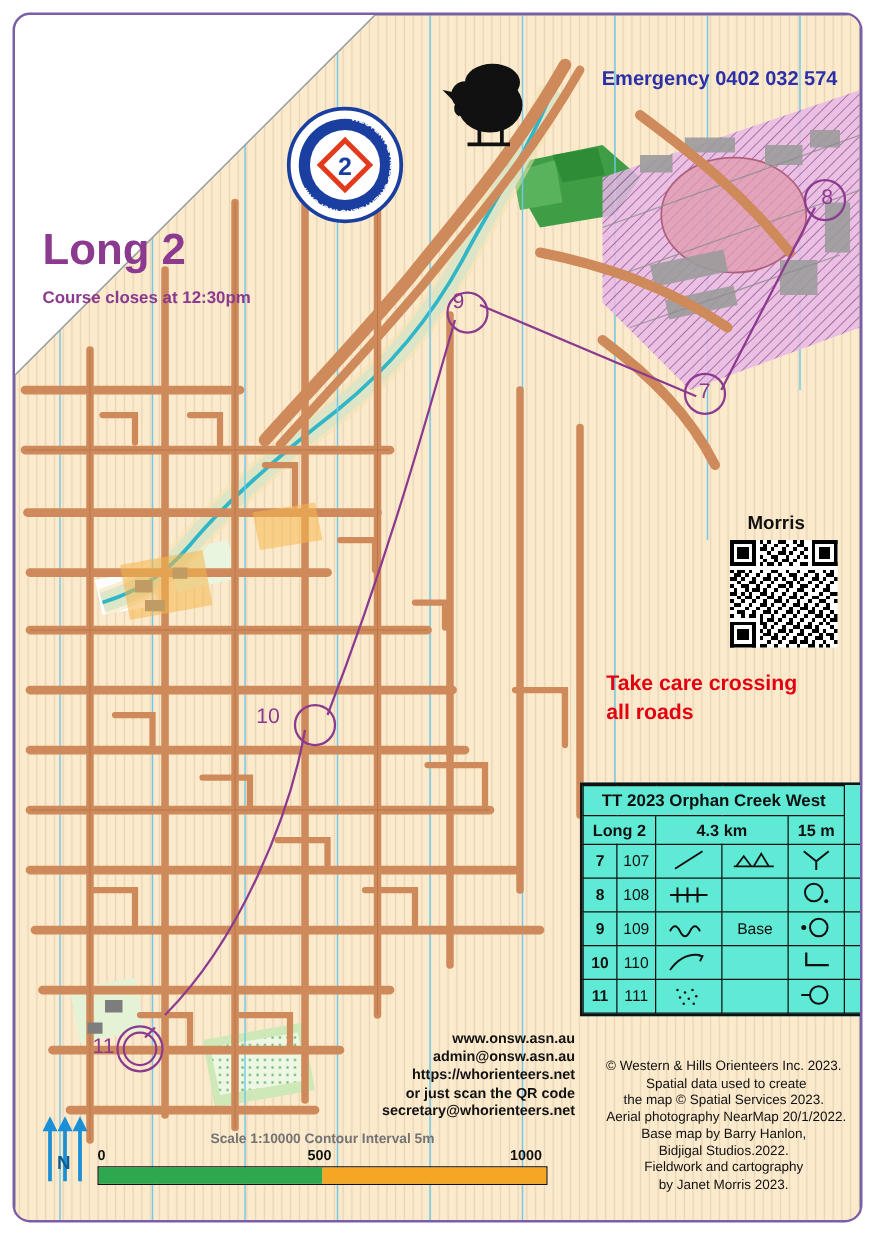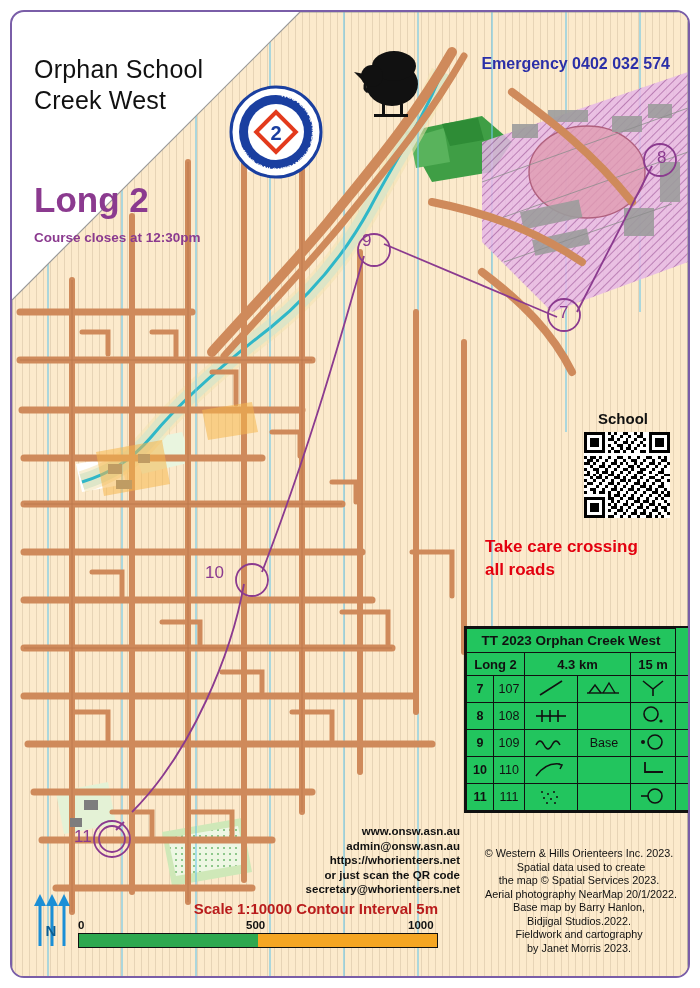--- a/index.html
+++ b/index.html
@@ -63,42 +63,42 @@
   
   .credits{
     position:absolute;left:452px;top:835px;width:230px;
     font-size:10.8px;color:#111;line-height:13.5px;text-align:center;
   }
   .credits div{white-space:nowrap;}
   .credits .i1{padding-left:4px;}
   
   .ctrl-table{
     position:absolute;left:452px;top:614px;width:228px;
-    border:2px solid #111;background:#22c55e;
+    border:2px solid #111;background:#5eead4;
     box-sizing:border-box;
     border-collapse:collapse;
   }
   .ctrl-table table{border-collapse:collapse;width:100%;}
   .ctrl-table td,.ctrl-table th{
     border:1px solid #111;font-size:12.5px;color:#111;padding:0;
     text-align:center;vertical-align:middle;
   }
   .ctrl-head td{font-weight:bold;font-size:13.5px;height:23px;}
   .ctrl-sub td{font-weight:bold;font-size:13px;height:22px;}
   .ctrl-row td{height:26px;}
   .c-num{width:26px;font-weight:bold;}
   .c-code{width:30px;}
   .c-d1{width:52px;}
   .c-d2{width:52px;}
   .c-d3{width:44px;}
   .bendtxt{font-size:10.5px;}
   
   .scalewrap{position:absolute;left:66px;bottom:28px;width:360px;}
   .scale-text{
-    font-size:15px;font-weight:bold;color:#b91c1c;text-align:right;margin-bottom:2px;
+    font-size:11px;font-weight:bold;color:#737373;text-align:center;margin-bottom:2px;
   }
   .scale-nums{position:relative;height:14px;font-size:11.5px;font-weight:bold;color:#111;}
   .scale-nums span{position:absolute;top:0;}
   .scale-bar{height:13px;border:1px solid #111;display:flex;}
   .scale-bar div{height:100%;}
   .northwrap{position:absolute;left:18px;bottom:24px;}
   
   .ctrl-num-map{
     position:absolute;font-size:17px;color:#8b3a8f;font-weight:normal;
     font-family:"Liberation Sans",sans-serif;
@@ -293,24 +293,20 @@
         <path d="M0,288 L288,0 L676,0 L676,968 L0,968 Z" fill="none" stroke="#9a9a9a" stroke-width="1.2"></path>
       </svg>
 
       <div class="ctrl-num-map" style="left:645px;top:136px;">8</div>
       <div class="ctrl-num-map" style="left:547px;top:291px;">7</div>
       <div class="ctrl-num-map" style="left:350px;top:219px;">9</div>
       <div class="ctrl-num-map" style="left:193px;top:551px;">10</div>
       <div class="ctrl-num-map" style="left:62px;top:815px;">11</div>
     </div>
 
-    <div class="title">
-      <div>Orphan School</div>
-      <div>Creek West</div>
-    </div>
 
     <div style="position:absolute;left:216px;top:72px;">
       <svg width="96" height="96" viewBox="0 0 96 96">
         <circle cx="48" cy="48" r="45" fill="#ffffff" stroke="#1a3fa0" stroke-width="3"></circle>
         <circle cx="48" cy="48" r="37" fill="#1a3fa0"></circle>
         <circle cx="48" cy="48" r="28" fill="#ffffff"></circle>
         <path d="M32,32 L64,32 L64,64 L32,64 Z" fill="#e33a1c" transform="rotate(45 48 48)"></path>
         <path d="M36,36 L60,36 L60,60 L36,60 Z" fill="#ffffff" transform="rotate(45 48 48)"></path>
         <text x="48" y="56" font-size="20" font-family="Liberation Sans, sans-serif" fill="#1a3fa0" text-anchor="middle" font-weight="bold">2</text>
         <path id="lgcircle" d="M48,12 a36,36 0 1,1 -0.1,0" fill="none"></path>
@@ -333,21 +329,21 @@
       </svg>
     </div>
 
     <div class="ttitle">
       <div class="l2">Emergency 0402 032 574</div>
     </div>
 
     <div class="course-name">Long 2</div>
     <div class="course-close">Course closes at 12:30pm</div>
 
-    <div class="results-label">School</div>
+    <div class="results-label">Morris</div>
     <div class="qr">
       <svg width="86" height="86" viewBox="0 0 29 29" shape-rendering="crispEdges">
         <rect width="29" height="29" fill="#fff"></rect>
         <g fill="#000">
           <rect x="0" y="0" width="7" height="1"></rect>
             <rect x="0" y="6" width="7" height="1"></rect>
           <rect x="0" y="0" width="1" height="7"></rect>
             <rect x="6" y="0" width="1" height="7"></rect>
           <rect x="2" y="2" width="3" height="3"></rect>
           <rect x="22" y="0" width="7" height="1"></rect>

